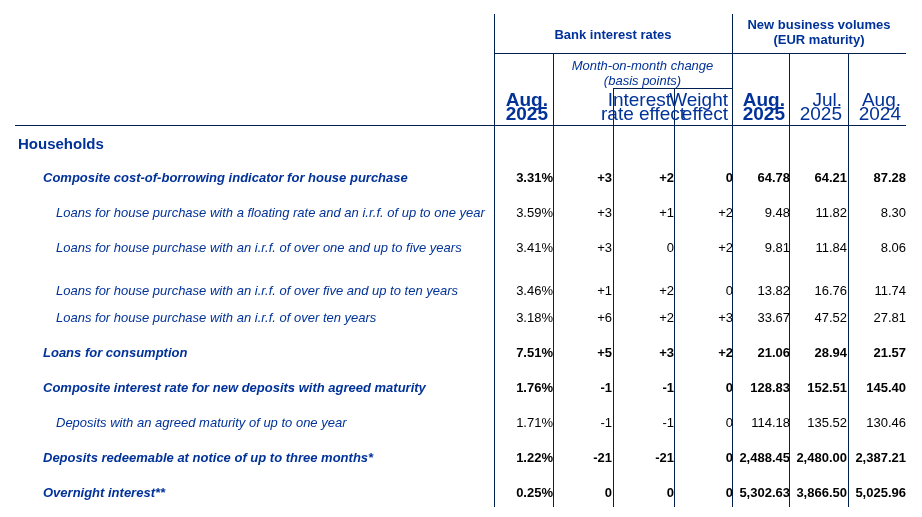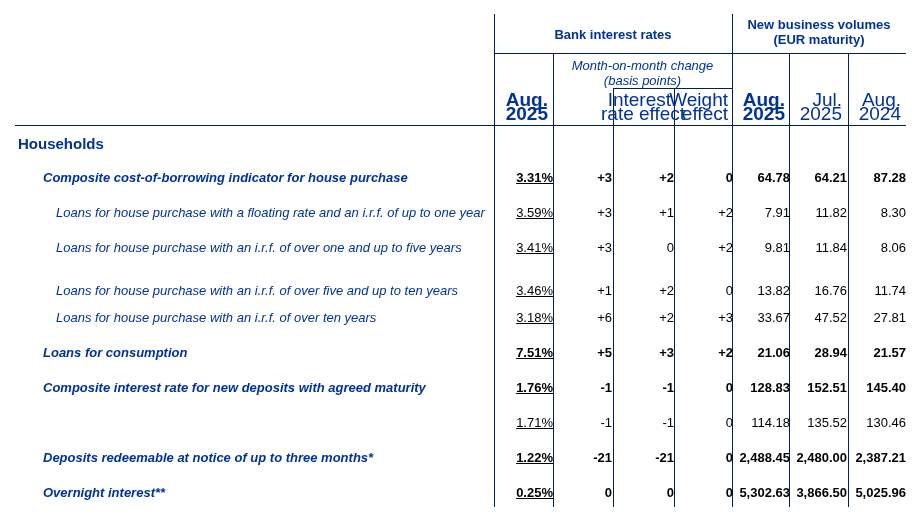--- a/index.html
+++ b/index.html
@@ -39,21 +39,21 @@
   }
 
   .row{position:absolute;left:5px;width:922px;height:16px;line-height:16px;font-size:13px;}
   .row .label{
     position:absolute;left:51px;color:var(--blue);
     font-style:italic;white-space:nowrap;
   }
   .row.strong .label{left:38px;font-weight:bold;}
   .row .val{position:absolute;text-align:right;color:var(--ink);white-space:nowrap;}
   .row.strong .val{font-weight:bold;}
-  .val.rate{left:494px;width:54px;text-decoration:underline;}
+  .val.rate{left:494px;width:54px;}
   .val.mom{left:553px;width:54px;}
   .val.ire{left:613px;width:56px;}
   .val.weight{left:674px;width:54px;}
   .val.v1{left:732px;width:53px;}
   .val.v2{left:789px;width:53px;}
   .val.v3{left:848px;width:53px;}
 </style>
 </head>
 <body>
 
@@ -117,21 +117,21 @@
       <span class="val v1">64.78</span>
       <span class="val v2">64.21</span>
       <span class="val v3">87.28</span>
     </div>
       <div class="row plain" style="top: 205px;">
       <span class="label">Loans for house purchase with a floating rate and an i.r.f. of up to one year</span>
       <span class="val rate">3.59%</span>
       <span class="val mom">+3</span>
       <span class="val ire">+1</span>
       <span class="val weight">+2</span>
-      <span class="val v1">7.91</span>
+      <span class="val v1">9.48</span>
       <span class="val v2">11.82</span>
       <span class="val v3">8.30</span>
     </div>
       <div class="row plain" style="top: 240px;">
       <span class="label">Loans for house purchase with an i.r.f. of over one and up to five years</span>
       <span class="val rate">3.41%</span>
       <span class="val mom">+3</span>
       <span class="val ire">0</span>
       <span class="val weight">+2</span>
       <span class="val v1">9.81</span>
@@ -172,20 +172,21 @@
       <span class="label">Composite interest rate for new deposits with agreed maturity</span>
       <span class="val rate">1.76%</span>
       <span class="val mom">-1</span>
       <span class="val ire">-1</span>
       <span class="val weight">0</span>
       <span class="val v1">128.83</span>
       <span class="val v2">152.51</span>
       <span class="val v3">145.40</span>
     </div>
       <div class="row plain" style="top: 415px;">
+      <span class="label">Deposits with an agreed maturity of up to one year</span>
       <span class="val rate">1.71%</span>
       <span class="val mom">-1</span>
       <span class="val ire">-1</span>
       <span class="val weight">0</span>
       <span class="val v1">114.18</span>
       <span class="val v2">135.52</span>
       <span class="val v3">130.46</span>
     </div>
       <div class="row strong" style="top: 450px; padding-left: 16px;">
       <span class="label">Deposits redeemable at notice of up to three months*</span>

